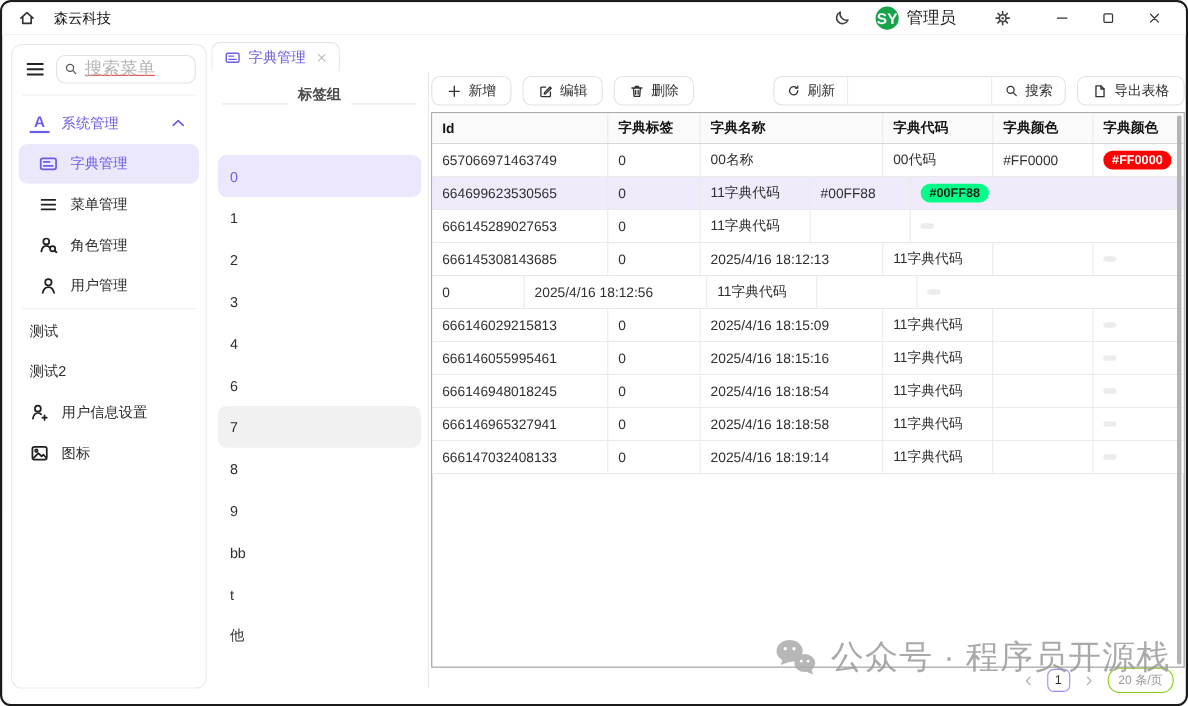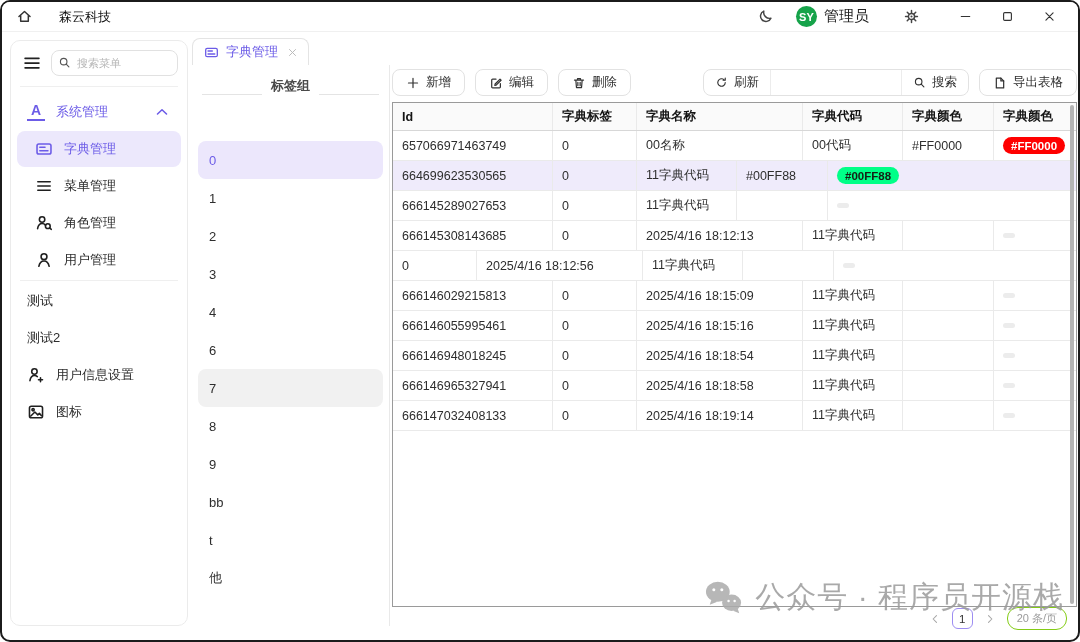--- a/index.html
+++ b/index.html
@@ -5,53 +5,54 @@
   * { margin:0; padding:0; box-sizing:border-box; }
   html,body { background:#fff; }
   body { font-family:"Liberation Sans","DejaVu Sans",sans-serif; }
   .window {
     position:relative; width:1080px; height:642px; background:#fff;
     border:2px solid #1b1b1b; border-radius:10px; overflow:hidden;
   }
   
   .titlebar {
     position:absolute; top:0; left:0; right:0; height:30px;
-    display:flex; align-items:center; padding:0 14px; gap:26px;
+    display:flex; align-items:center; padding:0 14px; gap:16px;
     border-bottom:1px solid #f0f0f0; background:#fff;
   }
   .app-title { font-size:13px; color:#111; }
   .tb-right { margin-left:auto; display:flex; align-items:center; }
   .ic { display:inline-flex; align-items:center; justify-content:center; color:#333; }
   .ic svg { width:100%; height:100%; }
   .tb-ic { width:17px; height:17px; }
   .moon { margin-right:22px; color:#444; }
   .avatar {
     width:21px; height:21px; border-radius:50%; color:#fff;
     display:flex; align-items:center; justify-content:center;
-    font-size:11px; font-weight:bold; letter-spacing:.2px;
+    font-size:14px; font-weight:bold; letter-spacing:.2px;
   }
   .user-name { font-size:15px; color:#222; margin:0 34px 0 7px; }
   .gear { margin-right:30px; color:#444; }
   .winbtn { width:30px; height:22px; display:flex; align-items:center; justify-content:center; color:#333; }
   .winbtn + .winbtn { margin-left:12px; }
   .winbtn svg { width:13px; height:13px; }
 
   
   .sidebar {
     position:absolute; left:8px; top:38px; width:178px; bottom:14px;
     border:1px solid #ebebeb; border-radius:10px; background:#fff; overflow:hidden;
   }
   .side-top { display:flex; align-items:center; gap:9px; padding:9px 9px 8px 11px; }
   .burger { width:20px; height:20px; color:#222; flex:0 0 auto; }
   .srch { position:relative; flex:1; }
   .srch .ic { position:absolute; left:7px; top:6px; width:13px; height:13px; color:#555; }
   .srch input {
     width:100%; height:26px; border:1px solid #e1e1e1; border-radius:8px;
-    padding:0 6px 0 25px; font-size:11px; color:#000000; outline:none;
+    padding:0 6px 0 25px; font-size:16px; color:#ef4444; outline:none;
     font-family:"Liberation Sans","DejaVu Sans",sans-serif;
+    text-decoration:underline;
   }
   .srch input::placeholder { color:#b5b5b5; }
   .side-sep { height:1px; background:#efefef; margin:2px 9px; }
   .side-menu { padding:4px 0 0; }
   .side-item {
     display:flex; align-items:center; gap:11px; height:36px;
     margin:1px 6px; padding:0 10px; border-radius:8px;
     font-size:13px; color:#2c2c2c; cursor:default;
   }
   .side-item .ic { width:18px; height:18px; color:#1f1f1f; }

